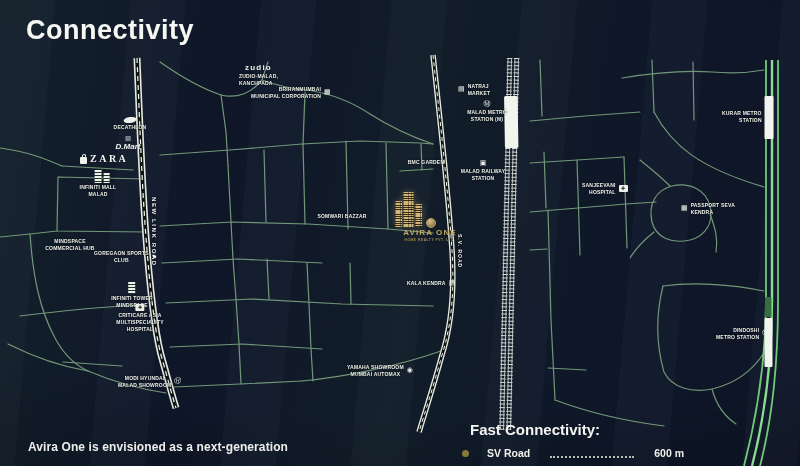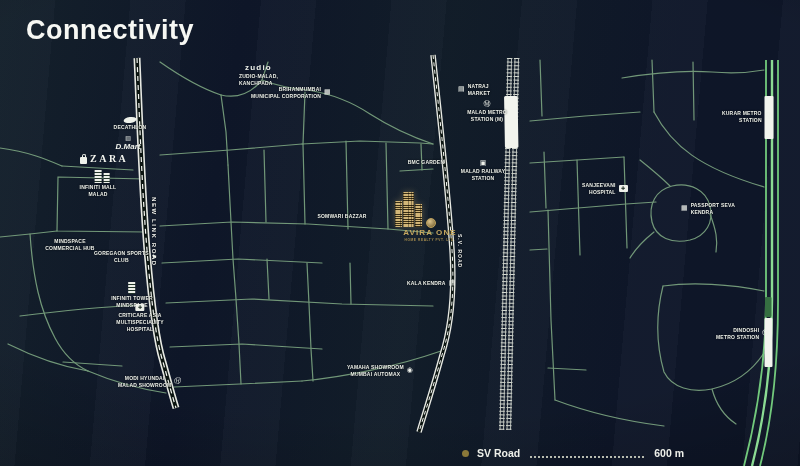--- a/index.html
+++ b/index.html
@@ -57,21 +57,21 @@
   .avira .bld .t3{width:7px;height:23px;}
   .avira .badge{position:absolute;left:31px;top:26px;width:8px;height:8px;border-radius:50%;
     border:1px solid #bda15c;background:radial-gradient(circle at 35% 30%,#dcc48c,#6e5a2b);}
   .avira .name{position:absolute;left:0;top:36px;width:70px;text-align:center;
     color:#c4a75f;font-size:8px;font-weight:700;letter-spacing:1.1px;}
   .avira .tagline{position:absolute;left:0;top:46px;width:70px;text-align:center;
     color:#a98f4e;font-size:3.2px;font-weight:700;letter-spacing:.6px;}
   
   .footer-para{position:absolute;left:28px;top:440px;font-size:12px;font-weight:700;color:#eceee9;letter-spacing:.1px;}
   .fc-heading{position:absolute;left:470px;top:421px;font-size:15px;font-weight:700;color:#f4f5f1;}
-  .fc-row{position:absolute;left:462px;top:447px;width:222px;display:flex;align-items:center;gap:8px;}
+  .fc-row{position:absolute;left:462px;top:447px;width:222px;display:flex;align-items:center;gap:18px;}
   .fc-bullet{width:7px;height:7px;border-radius:50%;background:#8a7839;flex:0 0 auto;}
   .fc-label,.fc-value{font-size:10.5px;font-weight:700;color:#eef0ea;white-space:nowrap;}
   .fc-leader{flex:1 1 auto;border-bottom:2px dotted #b7bbb0;height:8px;margin:0 2px;}
 </style>
 </head>
 <body>
 
 <div class="canvas">
   <div class="texture"></div>
 
@@ -302,20 +302,22 @@
     <div class="bld">
       <span class="t1"></span>
         <span class="t2"></span>
         <span class="t3"></span>
     </div>
     <span class="badge"></span>
     <div class="name">AVIRA ONE</div>
     <div class="tagline">HOME REALTY PVT. LTD.</div>
   </div>
 
-
+  <div class="footer-para">Avira One is envisioned as a next-generation</div>
+
+  <div class="fc-heading">Fast Connectivity:</div>
   <div class="fc-row">
     <span class="fc-bullet"></span>
     <span class="fc-label">SV Road</span>
     <span class="fc-leader"></span>
     <span class="fc-value">600 m</span>
   </div>
 </div>
 
 </body></html>

